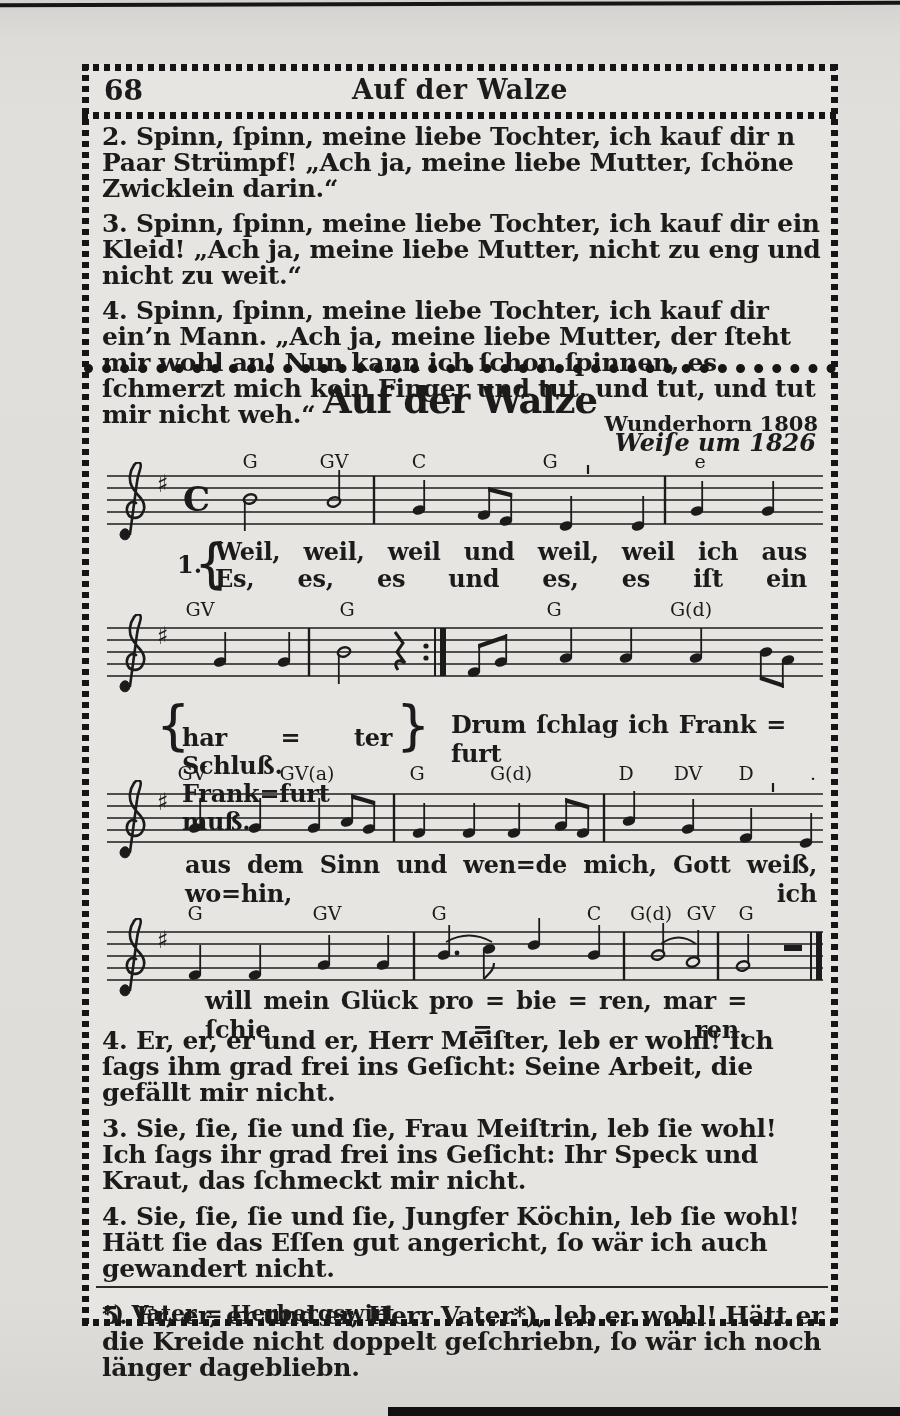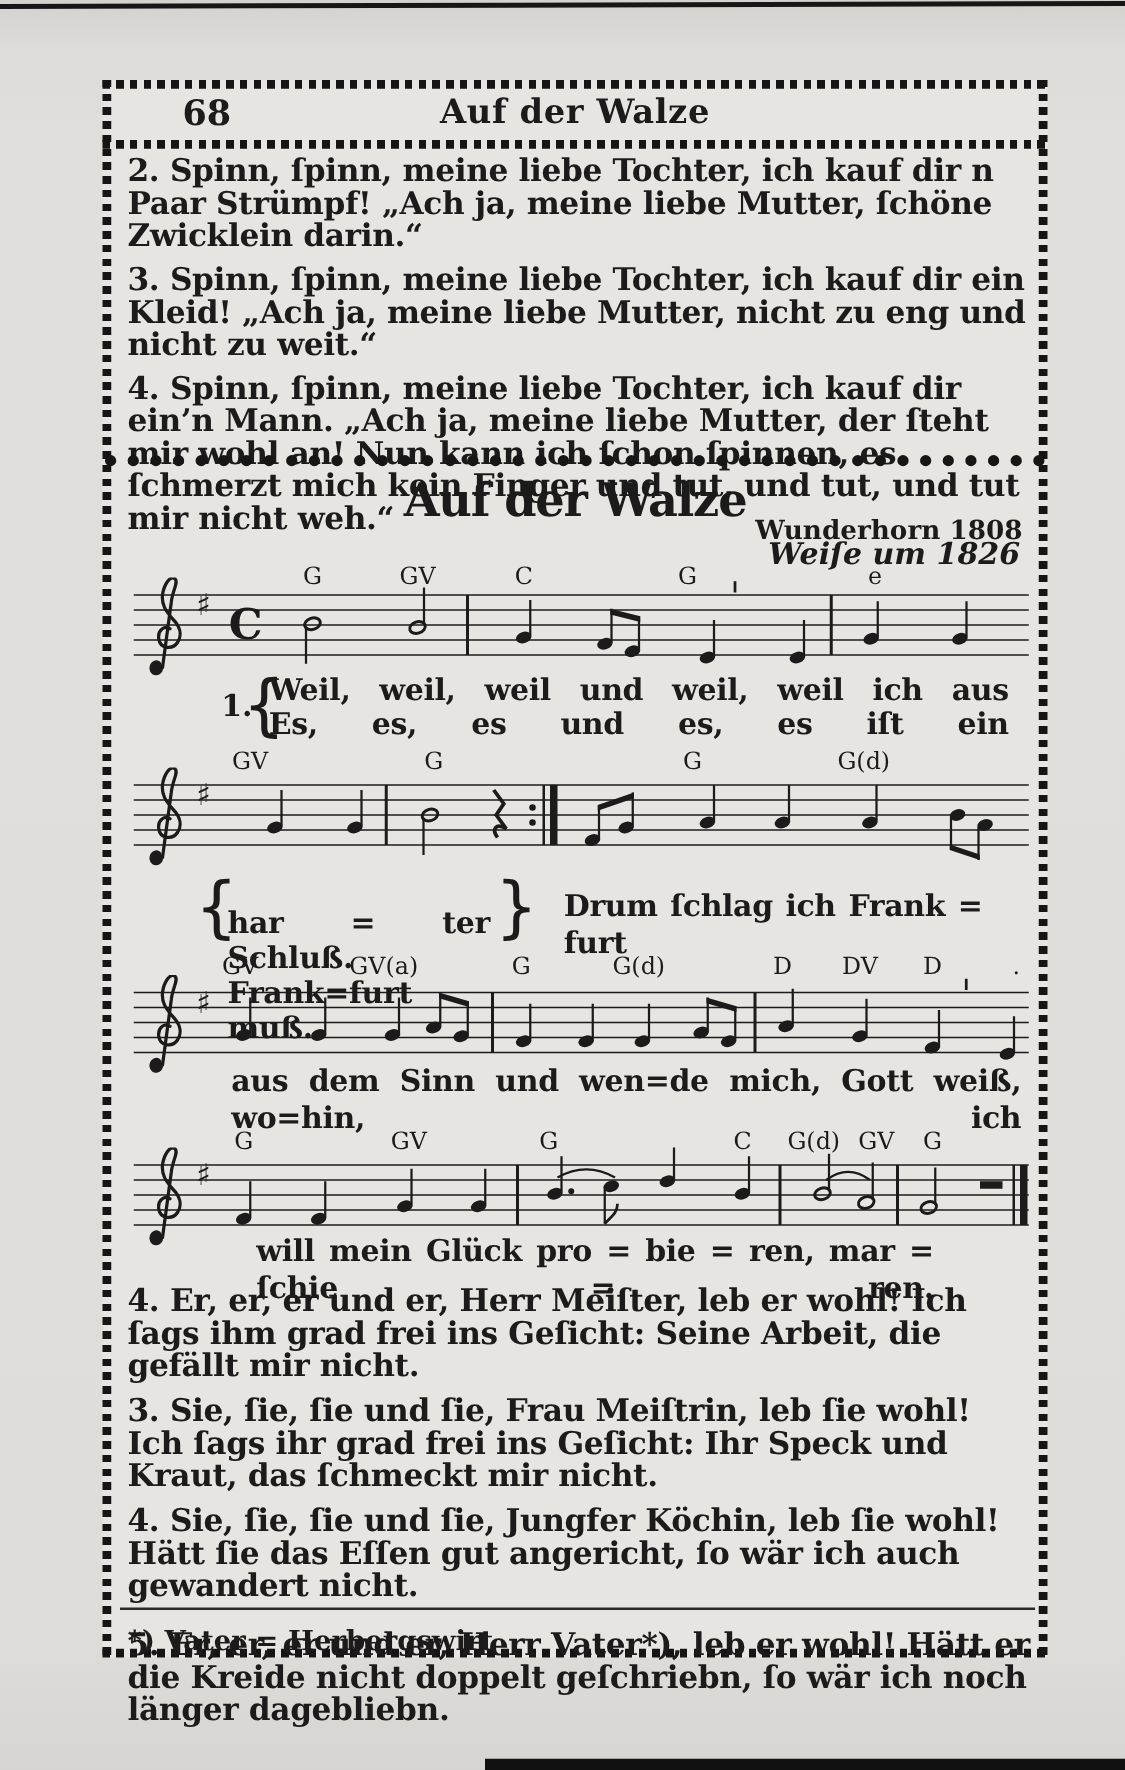--- a/index.html
+++ b/index.html
@@ -10,21 +10,21 @@
   .topline{position:absolute;top:2px;left:0;width:900px;height:4px;background:#161616;transform:rotate(-0.15deg);}
   .bottombar{position:absolute;bottom:0;left:388px;right:0;height:9px;background:#111;}
   .page-box{position:absolute;left:82px;top:64px;width:756px;height:1262px;background:#e7e5e1;}
   .e-h{position:absolute;left:0;width:756px;height:7px;
        background:repeating-linear-gradient(90deg,#151515 0 6px,transparent 6px 11px);}
   .e-v{position:absolute;top:0;width:7px;height:1262px;
        background:repeating-linear-gradient(180deg,#151515 0 6px,transparent 6px 11px);}
   .divider{position:absolute;left:0;width:756px;height:7px;top:48px;
        background:repeating-linear-gradient(90deg,#151515 0 6px,transparent 6px 11px);}
   .dotsep{position:absolute;left:2px;width:752px;top:300px;height:0;border-top:9px dotted #161616;}
-  .pagenum{position:absolute;left:22px;top:10px;font-size:28px;font-weight:bold;margin-left:42px;}
+  .pagenum{position:absolute;left:22px;top:10px;font-size:28px;font-weight:bold;}
   .runtitle{position:absolute;left:0;width:756px;top:10px;text-align:center;font-size:27px;font-weight:bold;letter-spacing:0.5px;}
   .intro{position:absolute;left:20px;top:60px;width:722px;}
   .intro p{margin:0 0 9px 0;font-size:25px;font-weight:bold;line-height:26px;letter-spacing:-0.3px;}
   .attribution{text-align:right;font-size:21px;font-weight:bold;margin-top:-26px;padding-right:6px;}
   .title{position:absolute;left:0;width:756px;top:314px;margin:0;text-align:center;
          font-size:37px;font-weight:bold;letter-spacing:-1px;}
   .tune{position:absolute;right:22px;top:364px;font-size:24px;font-weight:bold;font-style:italic;}
   .chords{position:absolute;left:23px;width:720px;height:24px;}
   .chords span{position:absolute;transform:translateX(-50%);font-size:19px;white-space:nowrap;}
   svg.staff{position:absolute;left:23px;width:720px;height:84px;}

